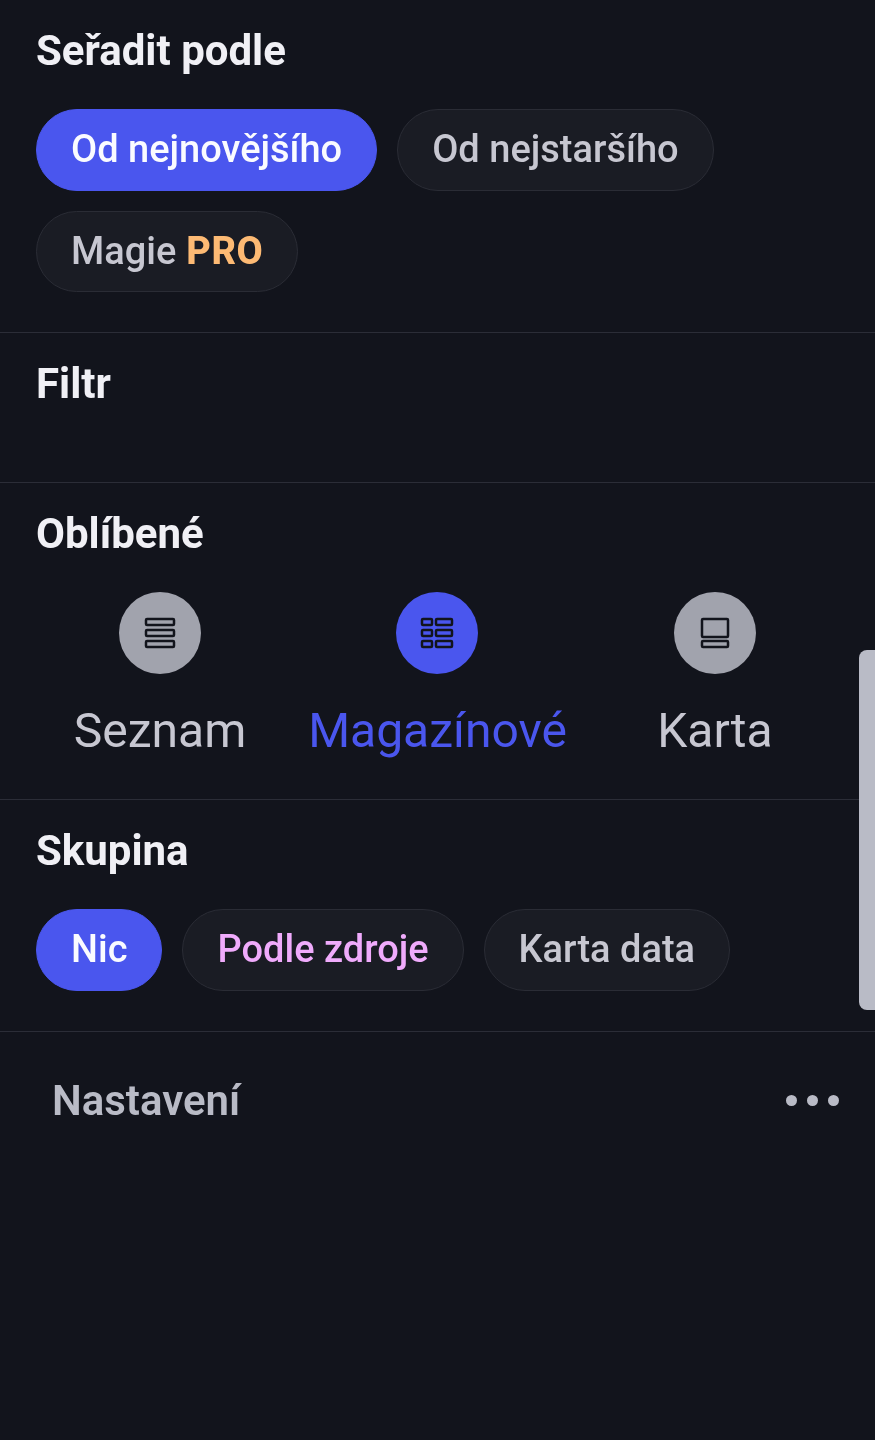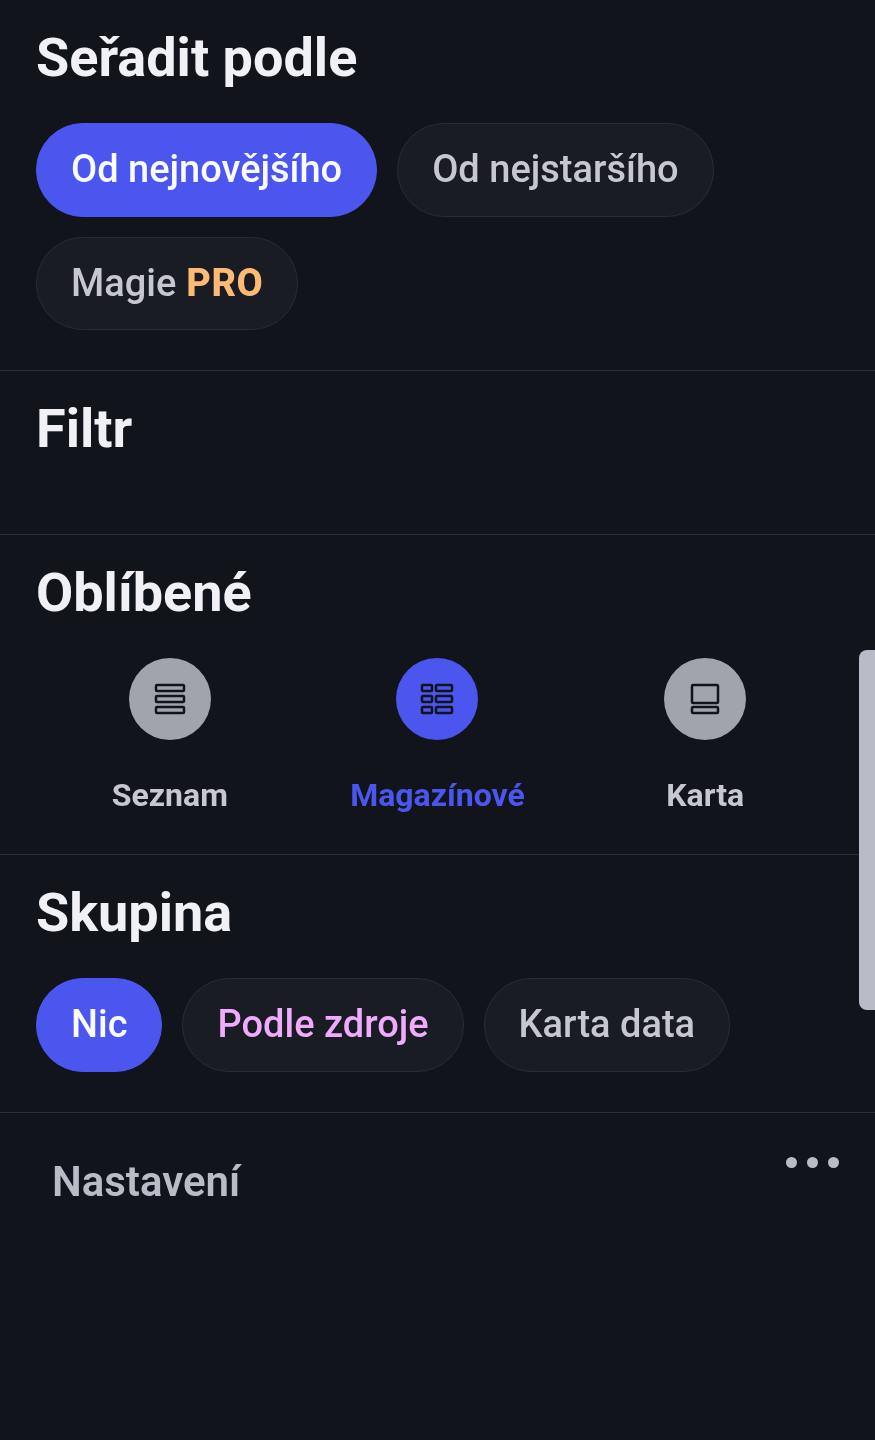--- a/index.html
+++ b/index.html
@@ -11,35 +11,35 @@
     color: #e6e6ee;
     overflow: hidden;
     position: relative;
   }
   .section {
     border-bottom: 1px solid #2b2d37;
     padding: 8px 36px 40px 36px;
   }
   .section:last-of-type { border-bottom: none; padding-bottom: 20px; }
   .section-title {
-    font-size: 54px;
+    font-size: 42px;
     font-weight: 700;
     color: #f0f0f5;
     margin-bottom: 34px;
     margin-top: 18px;
   }
   .chips {
     display: flex;
     flex-wrap: wrap;
     gap: 20px;
   }
   .chip {
     display: inline-flex;
     align-items: flex-start;
-    padding: 22px 34px;
+    padding: 16px 34px;
     border-radius: 999px;
     font-size: 38px;
     font-weight: 500;
     background: #1a1c24;
     border: 1px solid #2a2c35;
     color: #c7c7d1;
     cursor: pointer;
     line-height: 1.25;
     white-space: nowrap;
   }
@@ -74,29 +74,28 @@
     width: 82px;
     height: 82px;
     border-radius: 50%;
     display: flex;
     align-items: center;
     justify-content: center;
     background: #a1a3ad;
   }
   .view-icon.selected { background: #4a56ee; }
   .view-label {
-    font-size: 32px;
-    font-weight: 700;
+    font-size: 48px;
+    font-weight: 400;
     color: #c7c7d1;
-    margin-top: 8px;
   }
   .view-label.selected { color: #4a56ee; }
   .settings-row {
     display: flex;
-    align-items: flex-start;
+    align-items: center;
     justify-content: space-between;
     padding: 44px 36px 30px 52px;
   }
   .settings-label {
     font-size: 42px;
     font-weight: 600;
     color: #b9bbc6;
   }
   .dots {
     display: flex;

